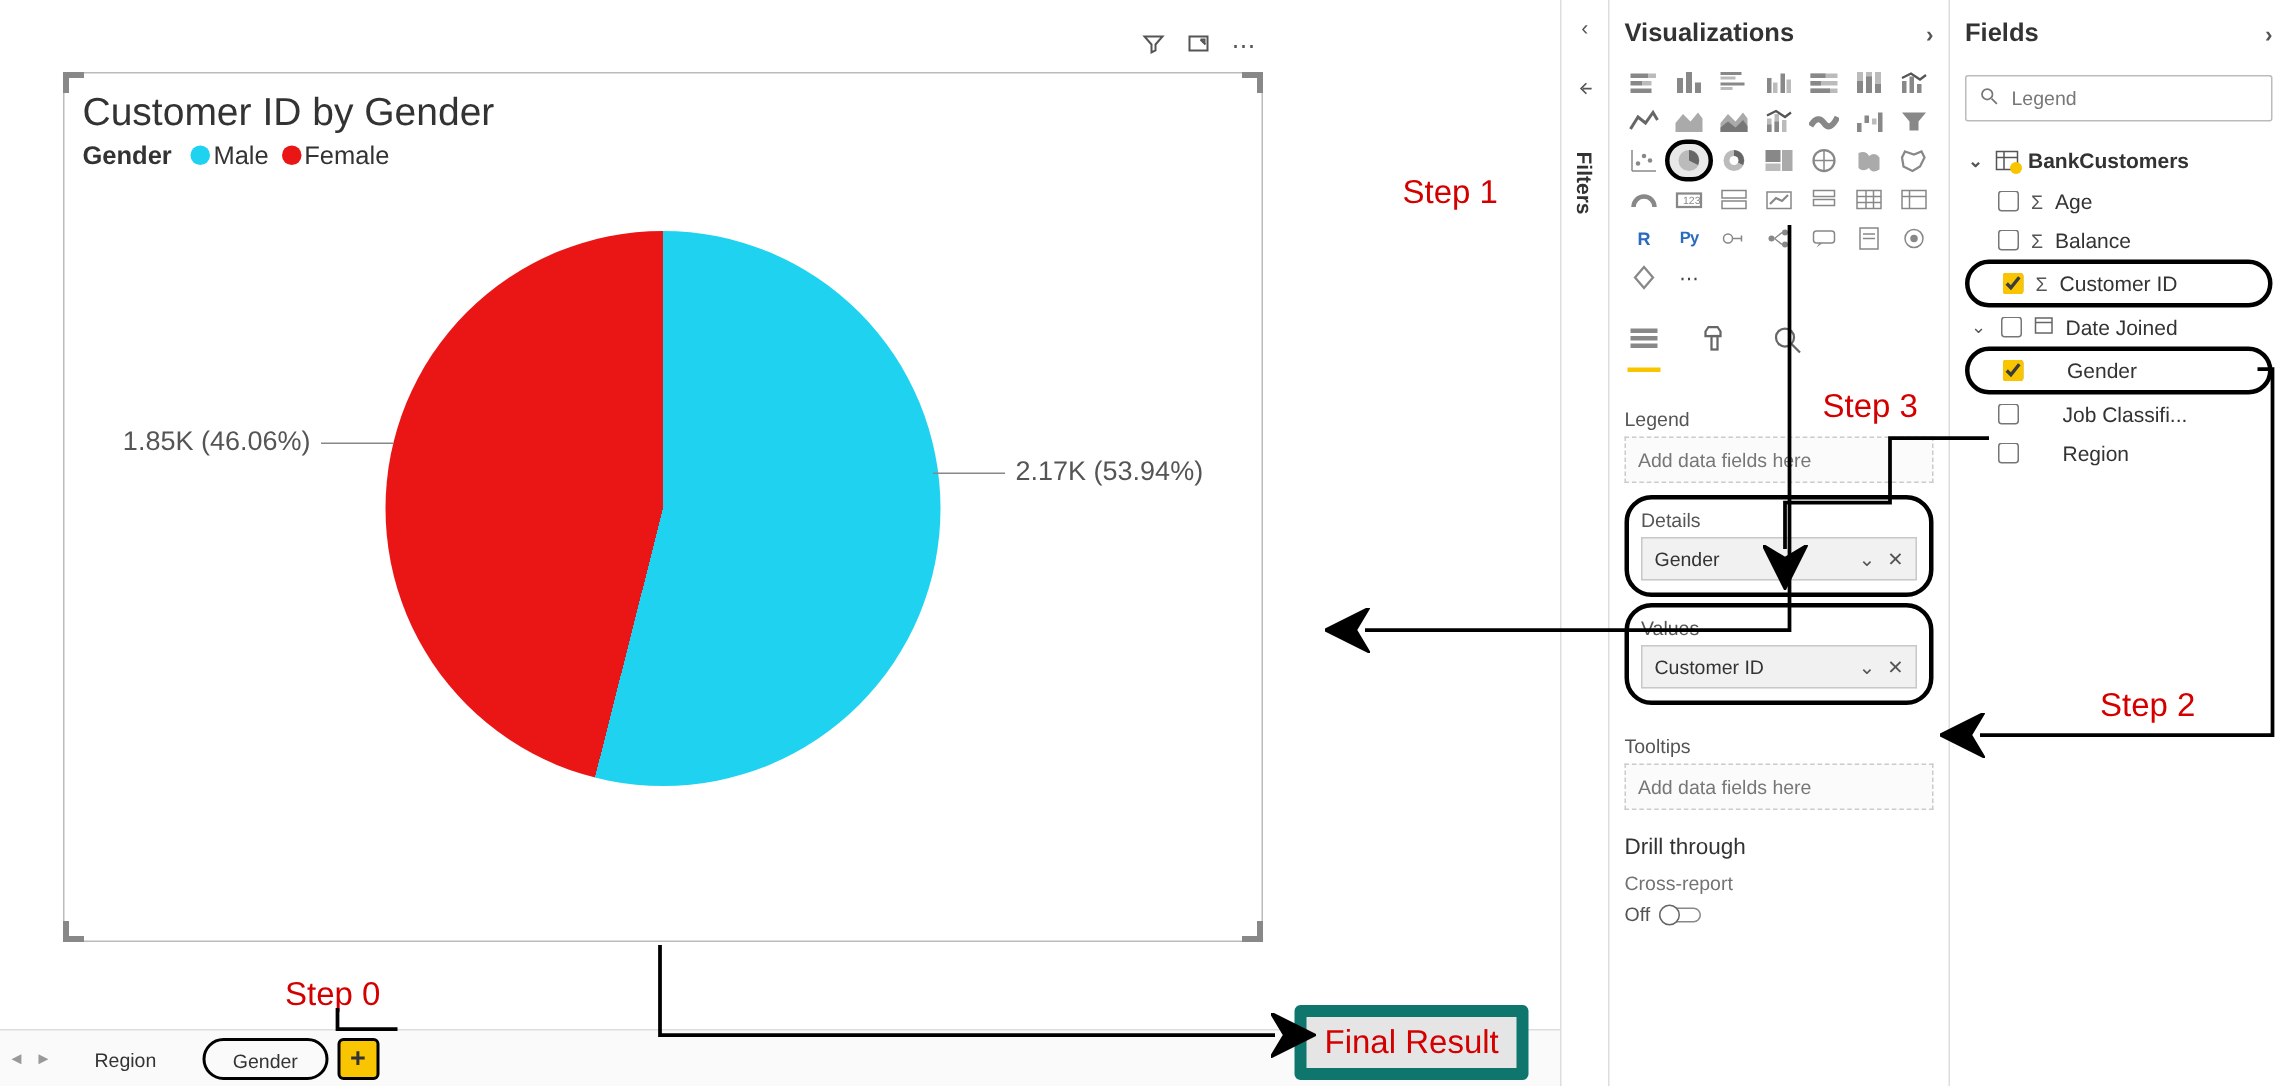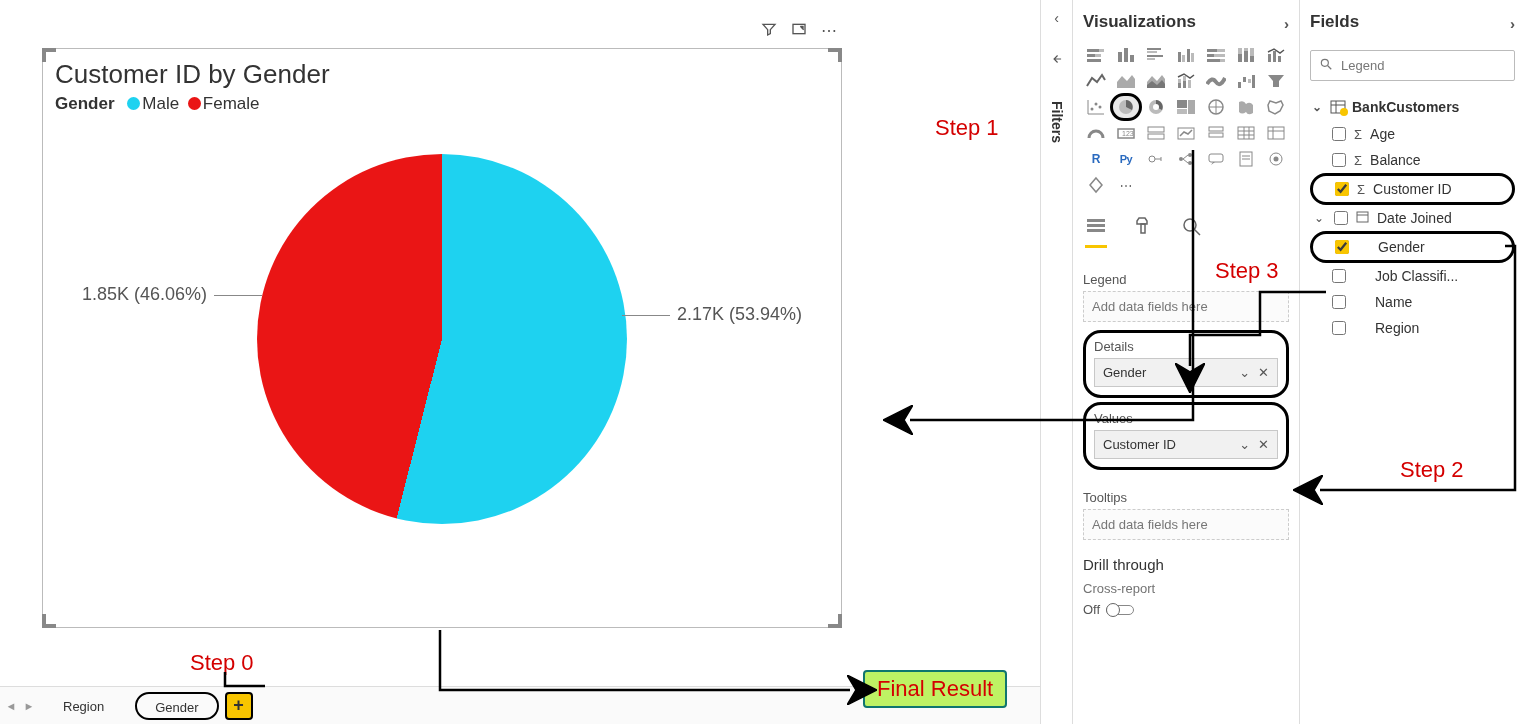--- a/index.html
+++ b/index.html
@@ -151,21 +151,21 @@
     display:flex; align-items:center; gap:8px; padding:5px 2px 5px 22px; font-size:14px; cursor:pointer;
   }
   .field-row input[type=checkbox]{ width:14px; height:14px; accent-color:#f8c500; margin:0;}
   .field-row .sigma{ color:#555; font-size:13px;}
   .field-row .cal{ color:#555;}
   .field-outline{ border:3px solid #000; border-radius:16px; padding-right:6px;}
   .expand-caret{ font-size:12px; color:#555; width:14px; text-align:center;}
 
   
   .anno{ position:absolute; color:#d40000; font-size:22px; font-family:"Segoe UI",sans-serif; pointer-events:none;}
-  .anno-box{ border:2px solid #0f766e; border-radius:4px; padding:4px 12px; font-size:22px; color:#d40000; background:#bef264; pointer-events:none;}
+  .anno-box{ border:8px solid #0f766e; border-radius:4px; padding:4px 12px; font-size:22px; color:#d40000; background:#e5e5e5; pointer-events:none;}
   svg.anno-svg{ position:absolute; left:0; top:0; pointer-events:none;}
 </style>
 </head>
 <body>
 
 <div class="canvas-area">
 
   <div class="visual-container">
     <span class="corner tl"></span>
     <span class="corner tr"></span>
@@ -595,25 +595,20 @@
     <span>Gender</span>
   </div>
   <div class="field-row">
     <input type="checkbox" style="">
     <span style="width:13px"></span>
     <span>Job Classifi...</span>
   </div>
   <div class="field-row">
     <input type="checkbox" style="">
     <span style="width:13px"></span>
-    <span>Name</span>
-  </div>
-  <div class="field-row">
-    <input type="checkbox" style="">
-    <span style="width:13px"></span>
     <span>Region</span>
   </div>
 </div>
 
 <div class="anno" style="left:935px; top:115px;">Step 1</div>
 <div class="anno" style="left:190px; top:650px;">Step 0</div>
 <div class="anno" style="left:1400px; top:457px;">Step 2</div>
 <div class="anno" style="left:1215px; top:258px;">Step 3</div>
 <div class="anno-box" style="position:absolute; left:863px; top:670px;">Final Result</div>
 

